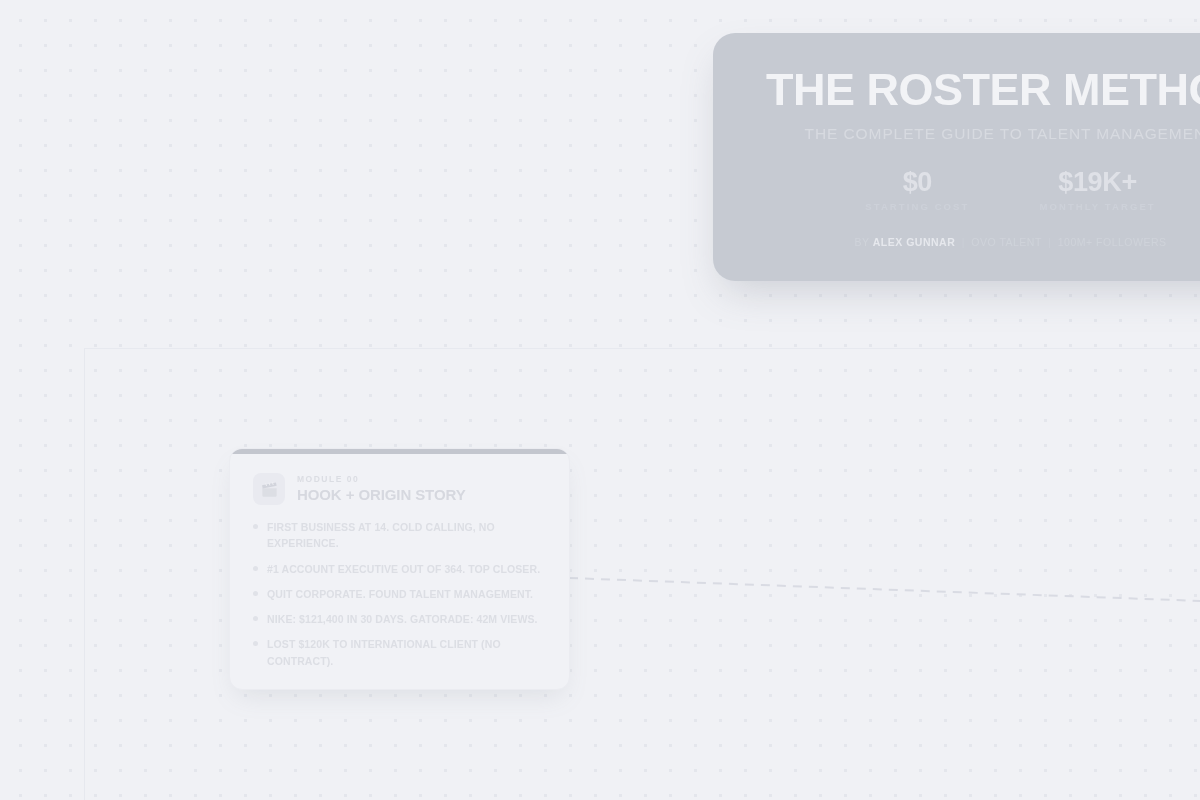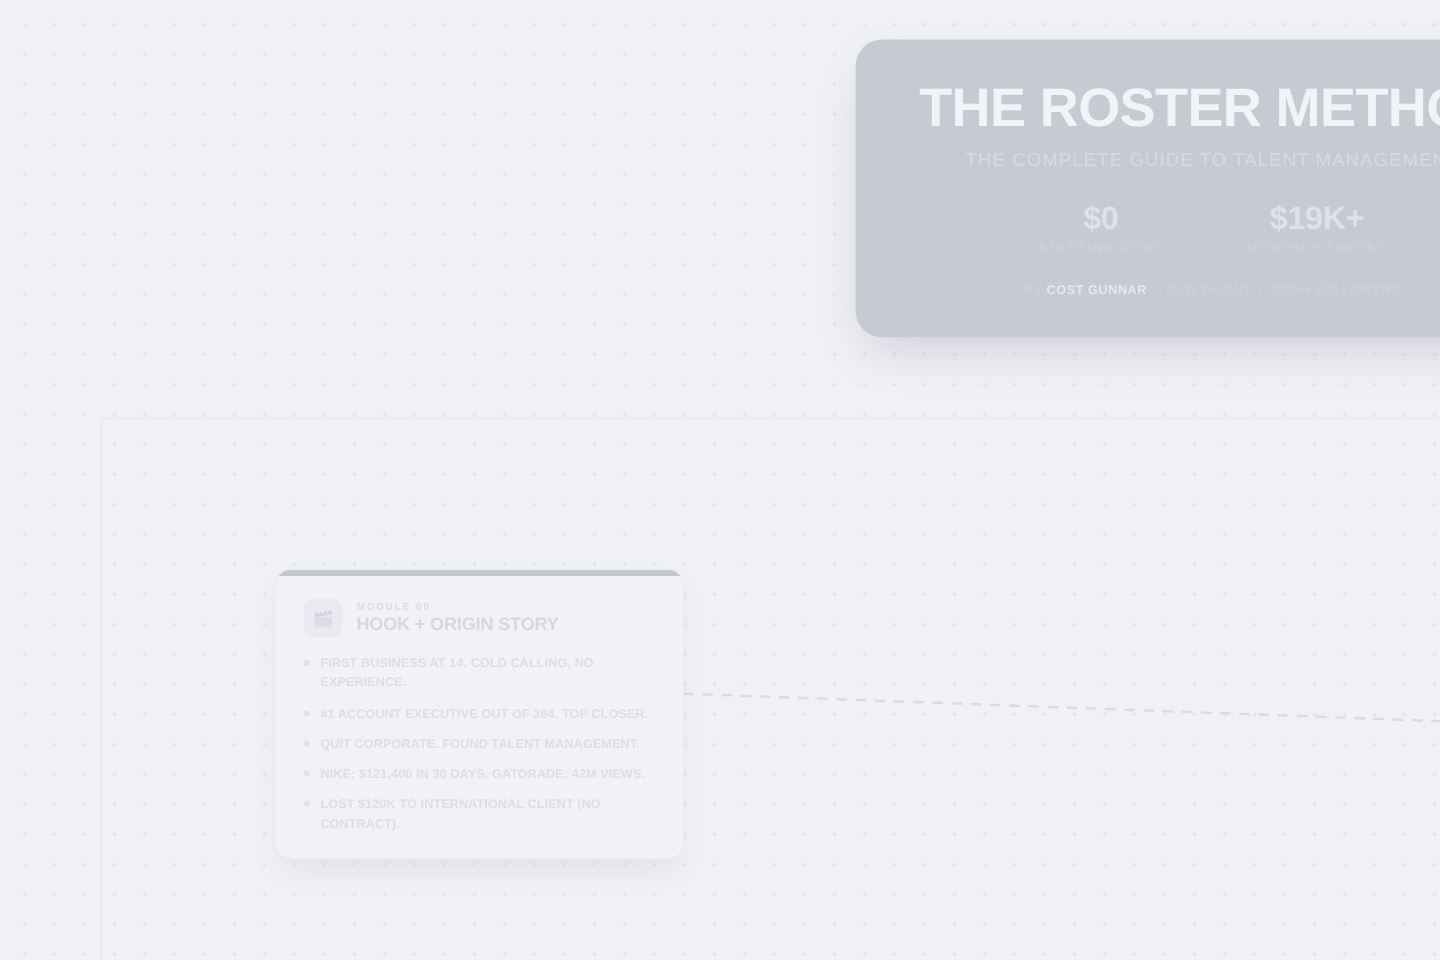--- a/index.html
+++ b/index.html
@@ -121,21 +121,21 @@
   #hero-byline .author {
     font-weight: 800;
     color: #e6e8ed;
   }
   #hero-byline .sep { color: #cbcfd7; padding: 0 3px; }
 
   
   #module-card {
     position: absolute;
     left: 229px;
-    top: 474px;
+    top: 448px;
     width: 341px;
     height: 242px;
     background: #f1f2f6;
     border-radius: 13px;
     border: 1px solid #ebecf1;
     box-shadow: 0 12px 26px -8px rgba(130,136,150,0.18);
     z-index: 3;
     overflow: hidden;
   }
   #module-accent-bar {
@@ -240,21 +240,21 @@
         <div class="hero-stat-label">STARTING COST</div>
       </div>
       <div class="hero-stat">
         <div class="hero-stat-value">$19K+</div>
         <div class="hero-stat-label">MONTHLY TARGET</div>
       </div>
     </div>
 
     <div id="hero-byline">
       <span>BY</span>
-      <span class="author">COST GUNNAR</span>
+      <span class="author">ALEX GUNNAR</span>
       <span class="sep">|</span>
       <span>OVO TALENT</span>
       <span class="sep">|</span>
       <span>100M+ FOLLOWERS</span>
     </div>
 
   </div>
 </div>
 
 <div id="module-card">

